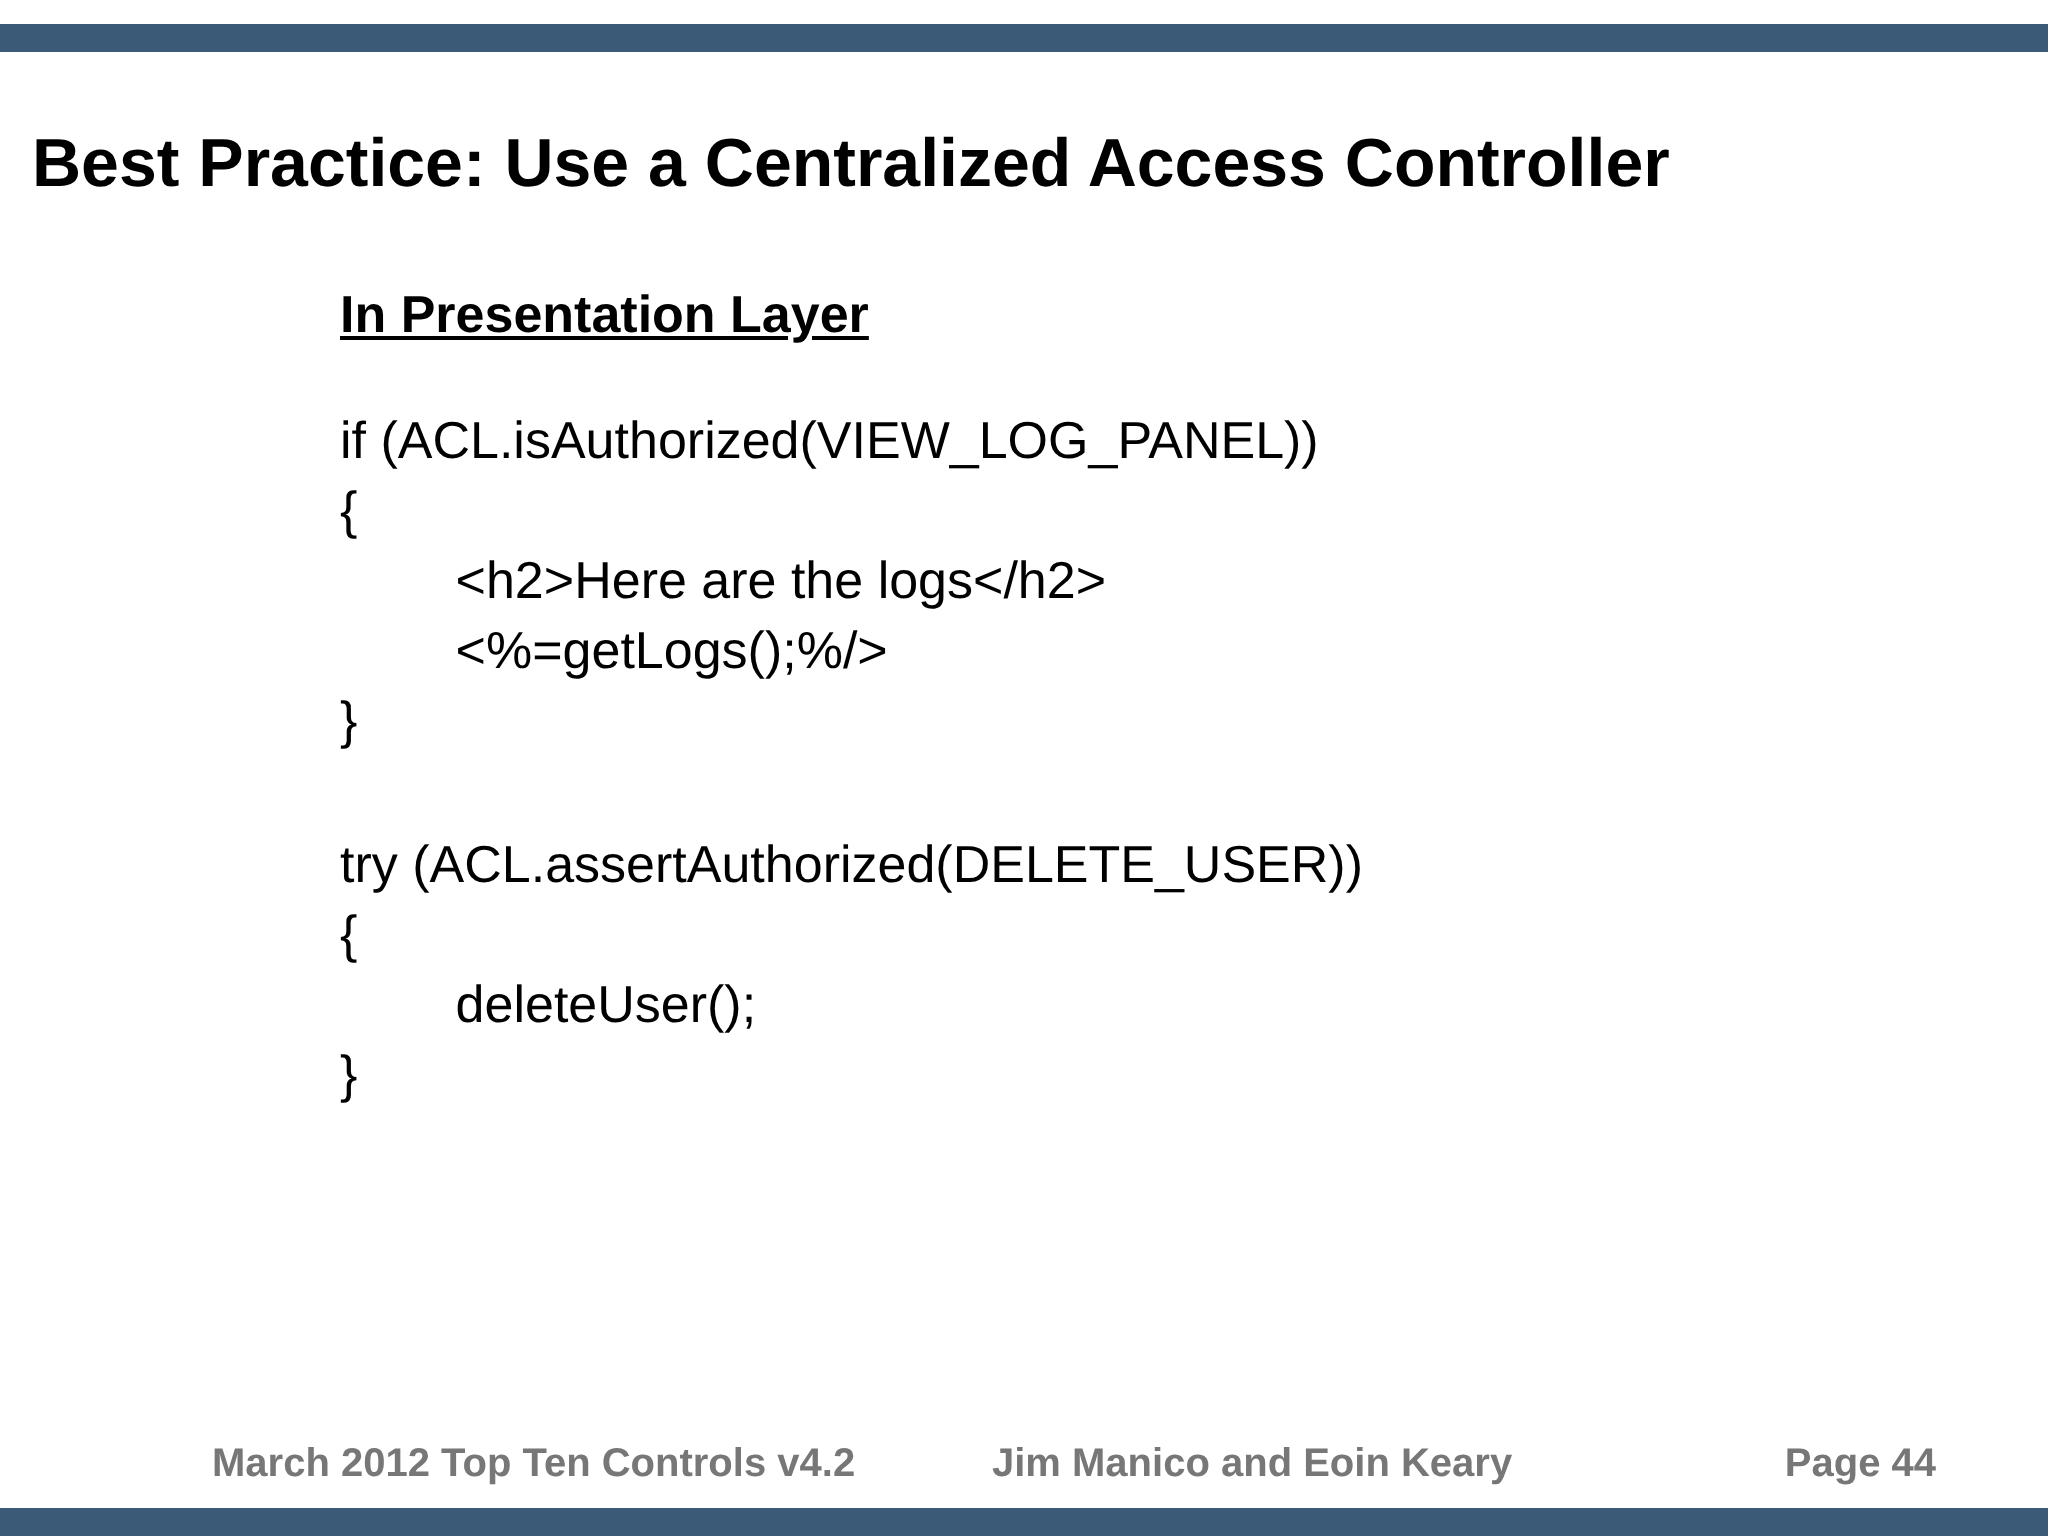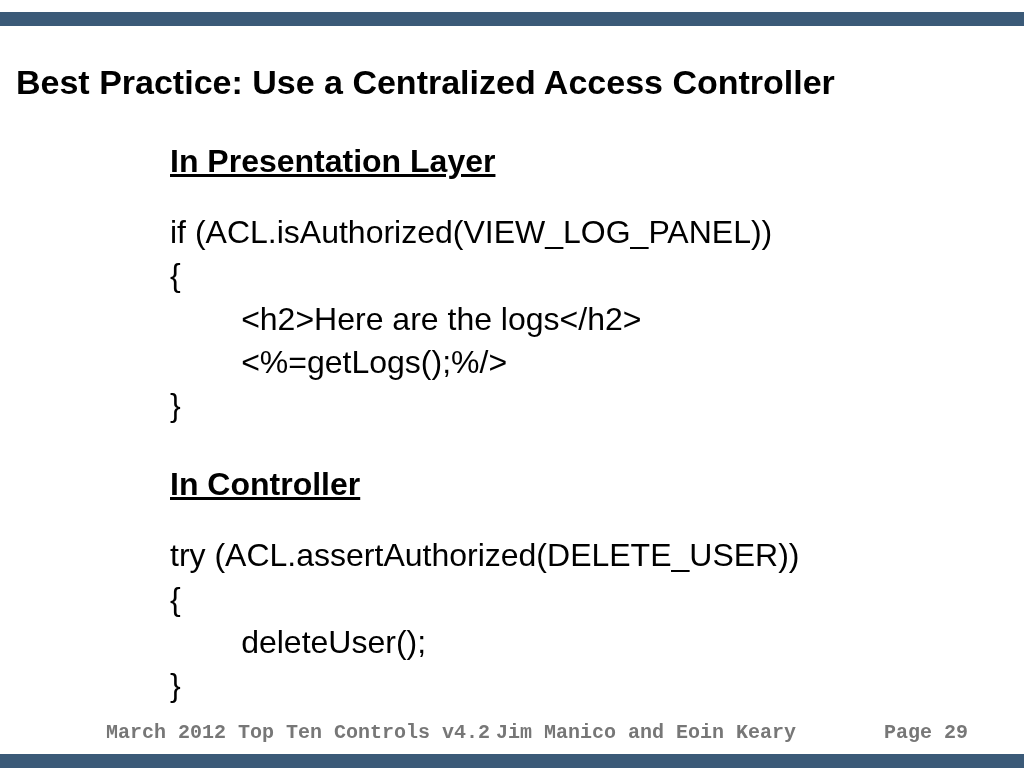--- a/index.html
+++ b/index.html
@@ -30,21 +30,21 @@
     font-size: 34px;
     color: #000000;
     letter-spacing: 0px;
     white-space: nowrap;
     margin-top: 21px;
   }
   .content {
     position: absolute;
     top: 140px;
     left: 170px;
-    font-size: 32px;
+    font-size: 26px;
     line-height: 1.35;
     font-family: Arial, Helvetica, sans-serif;
   }
   .section-heading {
     text-decoration: underline;
     font-weight: bold;
     margin-bottom: 28px;
   }
   .code-block {
     white-space: pre;
@@ -55,21 +55,21 @@
     position: absolute;
     left: 0;
     right: 0;
     bottom: 0;
     height: 14px;
     background: #3b5a78;
   }
   .footer-text {
     position: absolute;
     bottom: 24px;
-    font-family: Liberation Mono, monospace;
+    font-family: Liberation Sans, sans-serif;
     font-weight: bold;
     color: #777777;
     font-size: 20px;
     margin-top: 16px;
   }
   .footer-left { left: 106px; }
   .footer-center { left: 496px; }
   .footer-right { right: 56px; }
 </style>
 </head>
@@ -79,24 +79,23 @@
 
 <div class="title">Best Practice: Use a Centralized Access Controller</div>
 
 <div class="content">
   <div class="section-heading">In Presentation Layer</div>
   <div class="code-block">if (ACL.isAuthorized(VIEW_LOG_PANEL))
 {
         &lt;h2&gt;Here are the logs&lt;/h2&gt;
         &lt;%=getLogs();%/&gt;
 }</div>
-  <div class="section-heading">In Controller</div>
   <div class="code-block">try (ACL.assertAuthorized(DELETE_USER))
 {
         deleteUser();
 }</div>
 </div>
 
 <div class="footer-text footer-left">March 2012  Top Ten Controls v4.2</div>
 <div class="footer-text footer-center">Jim Manico and Eoin Keary</div>
-<div class="footer-text footer-right">Page 29</div>
+<div class="footer-text footer-right">Page 44</div>
 
 <div class="footer-bar"></div>
 
 </body></html>

